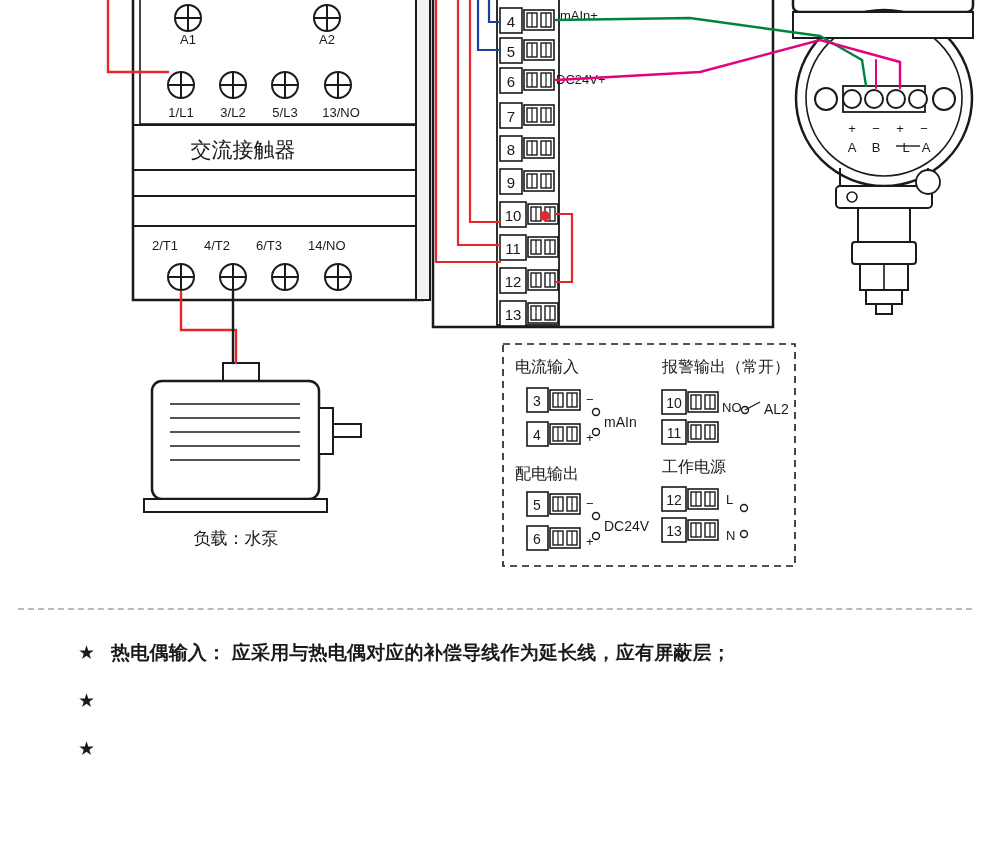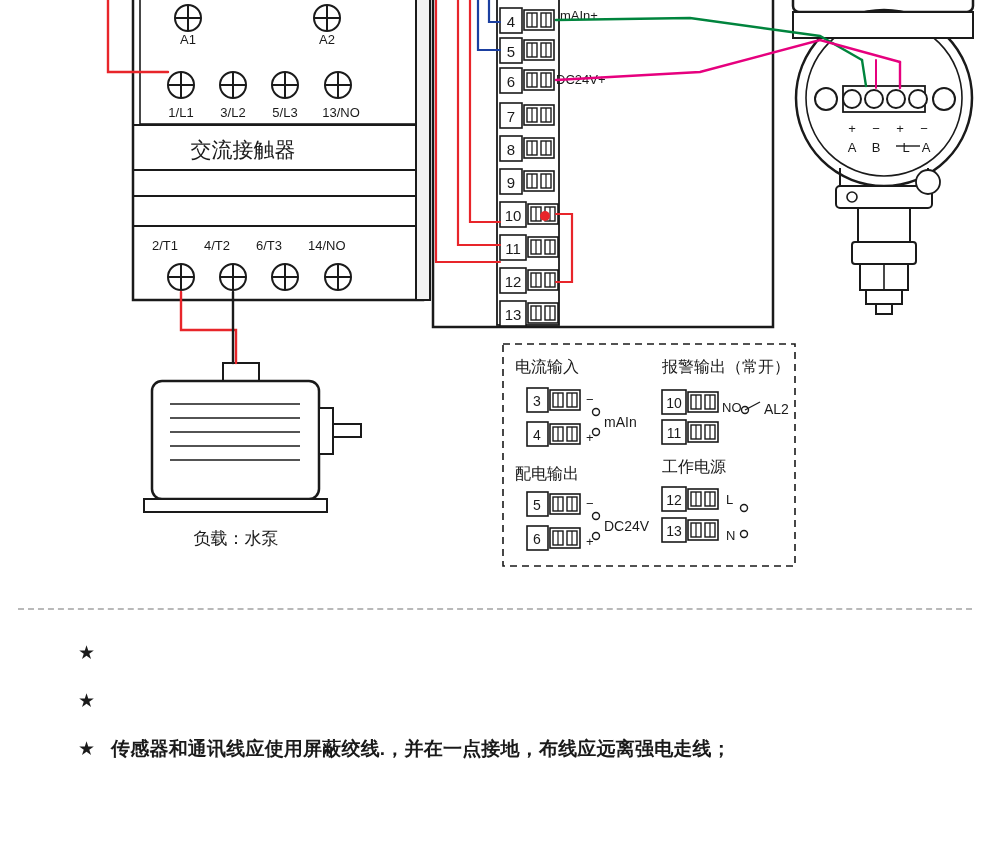--- a/index.html
+++ b/index.html
@@ -321,23 +321,23 @@
         <circle cx="744" cy="534" r="3.5" fill="#ffffff" stroke="#1a1a1a" stroke-width="1.4"></circle>
       </g>
     </g>
   </svg>
 
   <div class="divider"></div>
 
   <div class="notes">
     <div class="note-row">
       <span class="note-star">★</span>
+      <span class="note-text">热电偶输入： 应采用与热电偶对应的补偿导线作为延长线，应有屏蔽层；</span>
     </div>
     <div class="note-row">
       <span class="note-star">★</span>
     </div>
     <div class="note-row">
       <span class="note-star">★</span>
-      <span class="note-text">传感器和通讯线应使用屏蔽绞线.，并在一点接地，布线应远离强电走线；</span>
     </div>
   </div>
 
 </div>
 
 </body></html>

